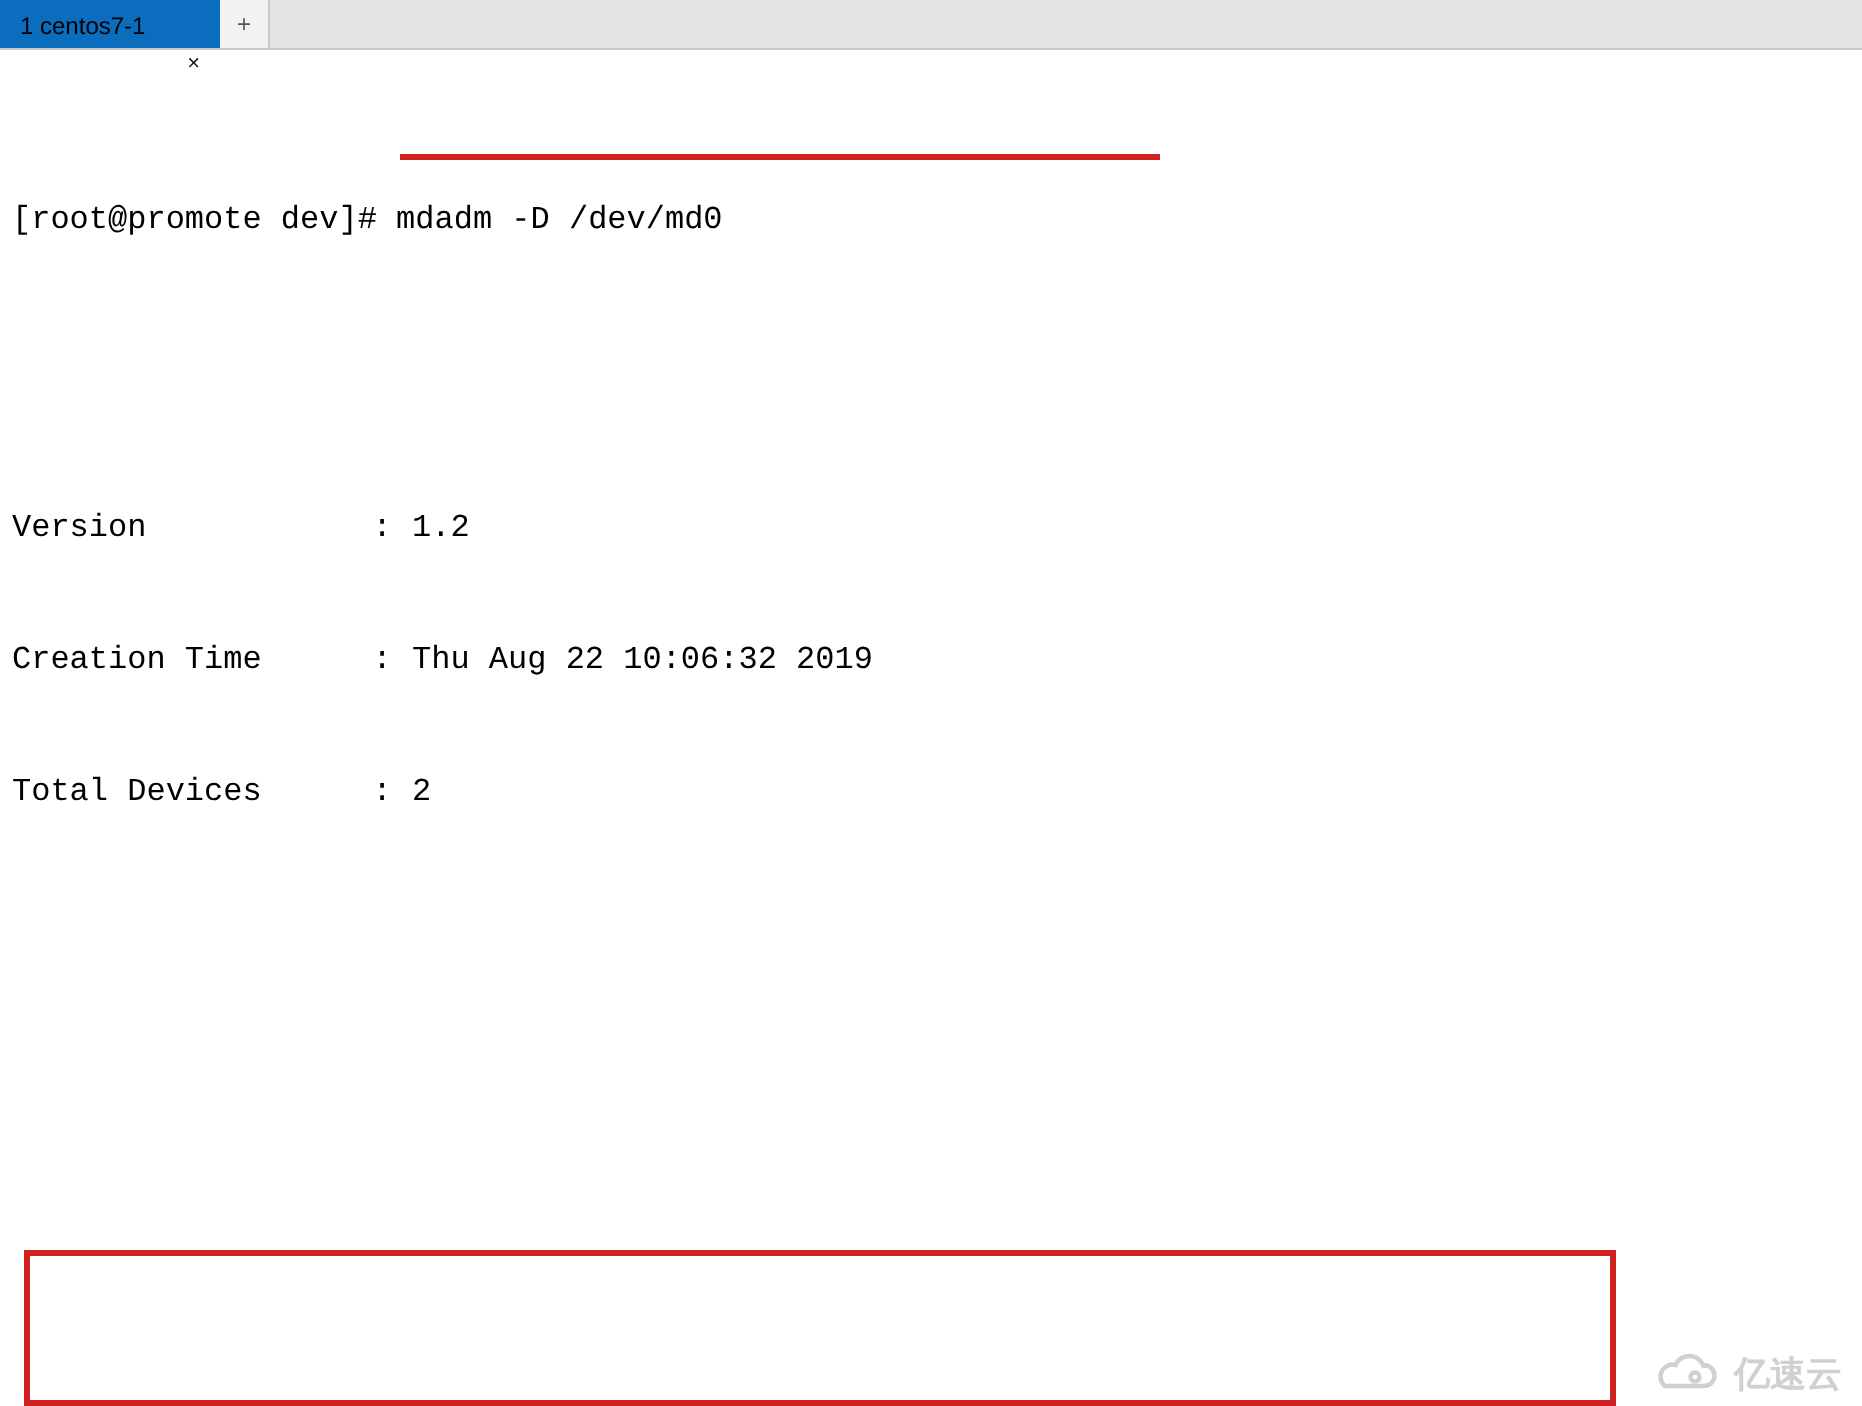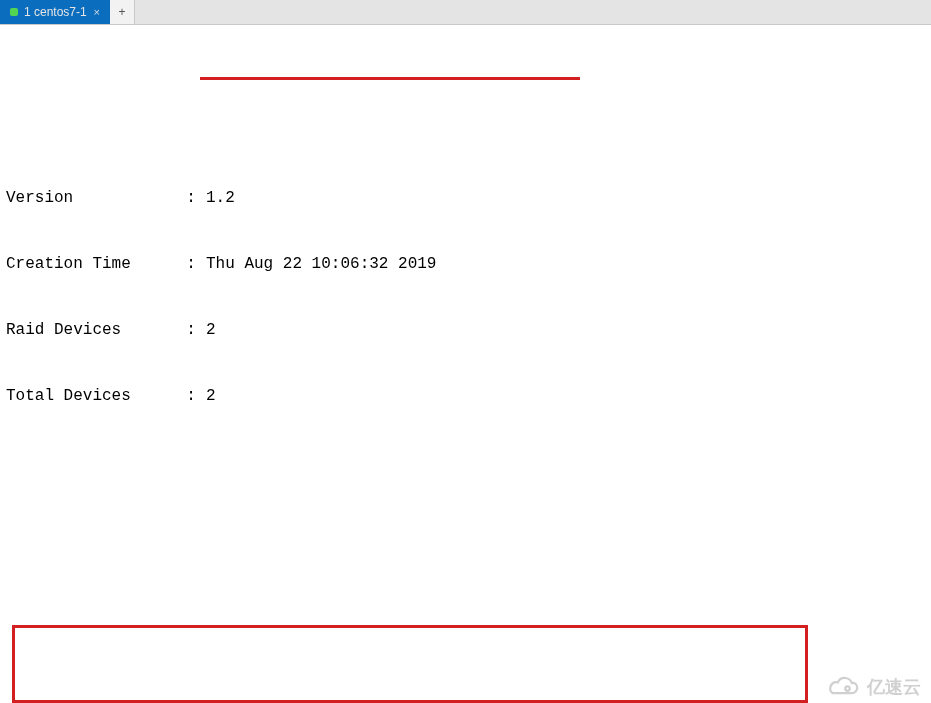--- a/index.html
+++ b/index.html
@@ -19,26 +19,27 @@
     height: 24px;
     background: #e4e4e4;
     border-bottom: 1px solid #c8c8c8;
     display: flex;
     align-items: stretch;
     font-family: "Segoe UI", Tahoma, sans-serif;
     font-size: 12px;
   }
   .tab {
     background: #0a6dbe;
-    color: #e5e5e5;
+    color: #000000;
     display: flex;
-    align-items: center;
+    align-items: flex-start;
     padding: 0 10px;
     gap: 6px;
     min-width: 90px;
+    flex-direction: column;
   }
   .tab .dot {
     width: 8px; height: 8px;
     background: #52d552;
     border-radius: 2px;
   }
   .tab .close {
     margin-left: auto;
     font-size: 11px;
     opacity: .9;
@@ -110,27 +111,27 @@
     <span>1 centos7-1</span>
     <span class="close">×</span>
   </div>
   <div class="newtab">
     <span>+</span>
   </div>
 </div>
 
 <div class="term">
 
+  <div class="row"><span>[root@promote dev]#</span> <span>mdadm -D /dev/md0</span></div>
 
   <div class="underline-cmd"></div>
 
 
   <div class="row"><span class="label">Version</span><span class="sep"> : </span><span class="val">1.2</span></div>
   <div class="row"><span class="label">Creation Time</span><span class="sep"> : </span><span class="val">Thu Aug 22 10:06:32 2019</span></div>
-  <div class="row"><span class="label">Raid Devices</span><span class="sep"> : </span><span class="val">2</span></div>
   <div class="row"><span class="label">Total Devices</span><span class="sep"> : </span><span class="val">2</span></div>
   
 
   
 
   
   
   
   
   

